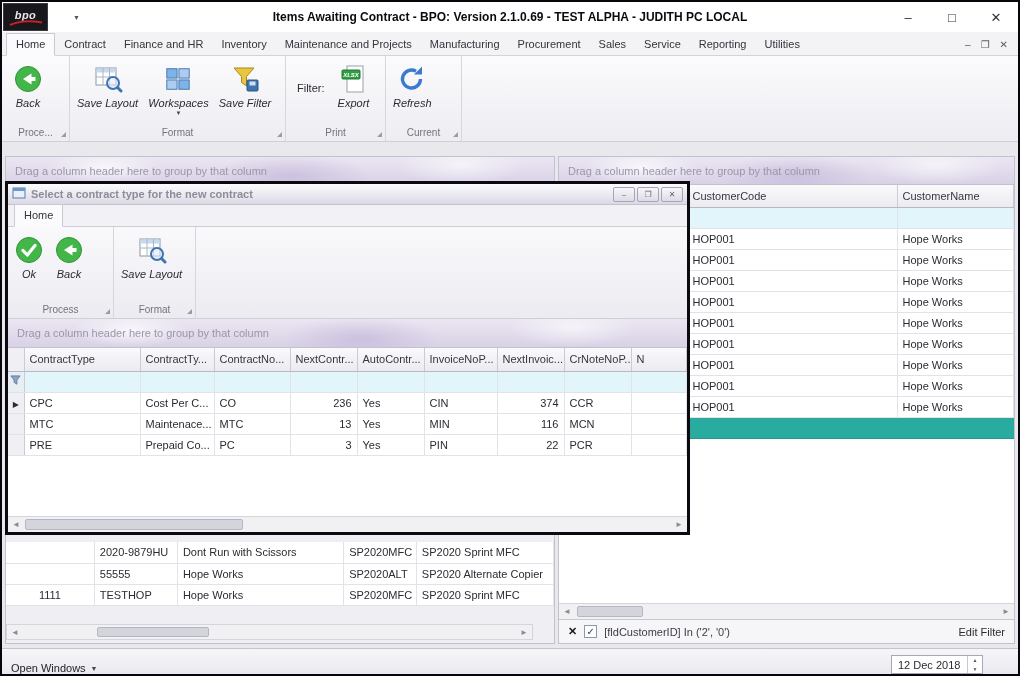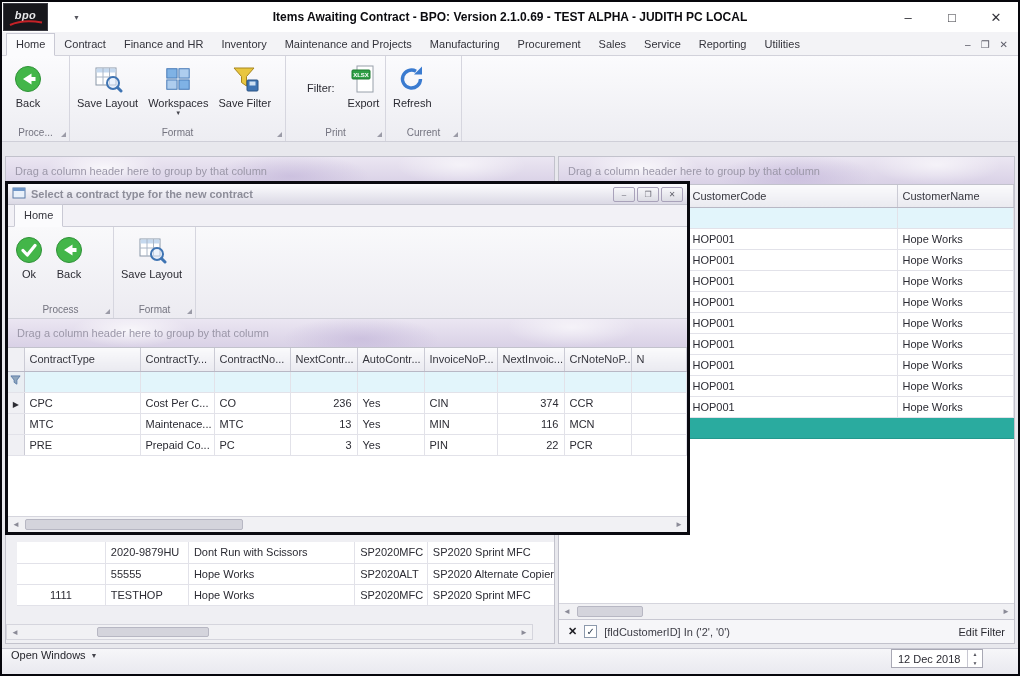--- a/index.html
+++ b/index.html
@@ -27,28 +27,28 @@
   .tab.active { background:#fbfbfd; border:1px solid #c9c9d4; border-bottom:1px solid #fbfbfd; margin-bottom:-1px; }
   .mdi-buttons { margin-left:auto; display:flex; align-items:center; gap:10px; padding:0 10px 5px 0; color:#5c5c68; font-size:10px; }
 
   
   .ribbon { height:86px; background:linear-gradient(#fbfbfd,#ededf2); border-bottom:1px solid #cfcfd8;
             display:flex; flex:0 0 auto; }
   .dlg-ribbon { height:92px; background:linear-gradient(#f9f9fb,#ecebf1); }
   .rgroup { position:relative; border-right:1px solid #d6d6df; display:flex; flex-direction:column; flex:0 0 auto; }
   .rgroup-fill { flex:1; }
   .rbuttons { flex:1; display:flex; align-items:flex-start; padding:4px 3px 0; gap:2px; }
-  .rbtn { display:flex; flex-direction:column; align-items:center; padding:4px 4px 2px; border-radius:2px; min-width:46px; }
+  .rbtn { display:flex; flex-direction:column; align-items:center; padding:4px 4px 2px; border-radius:2px; min-width:46px;font-style:italic; }
   .rbtn .icon { height:30px; display:flex; align-items:center; justify-content:center; margin-bottom:3px; }
   .rbtn .blabel { white-space:nowrap; color:#2b2b33; }
   .caret-sm { font-size:6px; color:#45454d; margin-top:1px; }
   .rlabel { height:16px; line-height:15px; text-align:center; color:#73737f; font-size:10px; position:relative; }
   .launcher { position:absolute; right:3px; bottom:4px; width:0; height:0;
               border-left:5px solid transparent; border-bottom:5px solid #9b9ba7; }
-  .filter-label { align-self:flex-start; margin:22px 4px 0 18px; color:#2b2b33; }
+  .filter-label { align-self:flex-start; margin:22px 4px 0 8px; color:#2b2b33; }
 
   
   .main { flex:1; position:relative; background:#e8e8ed; }
   .panel { position:absolute; top:14px; bottom:4px; border:1px solid #c2c2cc; background:#ffffff;
            display:flex; flex-direction:column; overflow:hidden; }
   .panel.left { left:3px; width:550px; background:#efeff3; }
   .panel.right { left:556px; right:3px; }
   .left-body { position:relative; flex:1; }
 
   .groupby { height:28px; flex:0 0 auto; display:flex; align-items:center; padding:0 9px; color:#9b97a8;
@@ -66,21 +66,21 @@
              overflow:hidden; white-space:nowrap; color:#36363e; }
   .grid td { border-right:1px solid #e2e2e9; border-bottom:1px solid #e2e2e9; padding:0 5px; height:21px;
              overflow:hidden; white-space:nowrap; background:#fff; }
   .grid .clipL { padding-left:2px; }
   tr.frow td { background:#e2f5fb; }
   tr.sel td { background:#2aab9f; border-right-color:#2aab9f; border-bottom-color:#23988d; }
   td.num { text-align:right; }
   td.ctr { text-align:center; }
   td.gutter, th.gutter { background:#f0f0f4; border-right:1px solid #cbcbd5; padding:0 2px; text-align:center; }
   tr.frow td.gutter { background:#e9eef3; }
-  .left-grid { position:absolute; top:357px; left:11px; width:527px; border-left:none; }
+  .left-grid { position:absolute; top:357px; left:0; width:527px; border-left:none; }
   .rfill { flex:1; background:#fff; }
   .dlg-fill { flex:1; background:#fff; }
 
   
   .hscroll { height:16px; flex:0 0 auto; background:#f1f1f4; border-top:1px solid #d5d5dd;
              display:flex; align-items:center; position:relative; }
   .sbtn { width:16px; height:100%; display:flex; align-items:center; justify-content:center;
           font-size:8px; color:#8b8b97; flex:0 0 auto; }
   .sbtn.right { margin-left:auto; }
   .sthumb { position:absolute; top:2px; bottom:2px; background:#d4d4dc; border:1px solid #b7b7c3; border-radius:2px; }
@@ -90,21 +90,21 @@
   .filterbar { height:24px; flex:0 0 auto; background:#f6f6f9; border-top:1px solid #c8c8d2;
                display:flex; align-items:center; padding:0 9px; gap:7px; }
   .fb-close { font-size:11px; font-weight:bold; color:#1c1c22; }
   .fb-check { width:13px; height:13px; border:1px solid #8c99ac; background:#fff; display:flex;
               align-items:center; justify-content:center; font-size:10px; color:#2e3e52; }
   .fb-text { color:#3c3c45; }
   .fb-edit { margin-left:auto; color:#2b2b33; }
 
   
   .statusbar { height:26px; flex:0 0 auto; background:linear-gradient(#f6f6f9,#e9e9ef);
-               border-top:1px solid #c5c5d0; display:flex; align-items:flex-start; padding:0 9px; }
+               border-top:1px solid #c5c5d0; display:flex; align-items:flex-end; padding:0 9px; }
   .open-windows { display:flex; align-items:center; gap:5px; color:#1f1f26; }
   .ow-caret { font-size:7px; color:#45454d; }
   .date-editor { margin-left:auto; margin-right:26px; width:92px; height:19px; background:#fff;
                  border:1px solid #a8a8b4; display:flex; align-items:stretch; }
   .date-text { flex:1; display:flex; align-items:center; padding-left:6px; }
   .spinner { width:15px; border-left:1px solid #c8c8d2; display:flex; flex-direction:column; }
   .spin { flex:1; font-size:5px; display:flex; align-items:center; justify-content:center; color:#55555e; }
 
   
   .dialog { position:absolute; left:3px; top:179px; width:685px; height:354px; border:3px solid #0a0a10;

